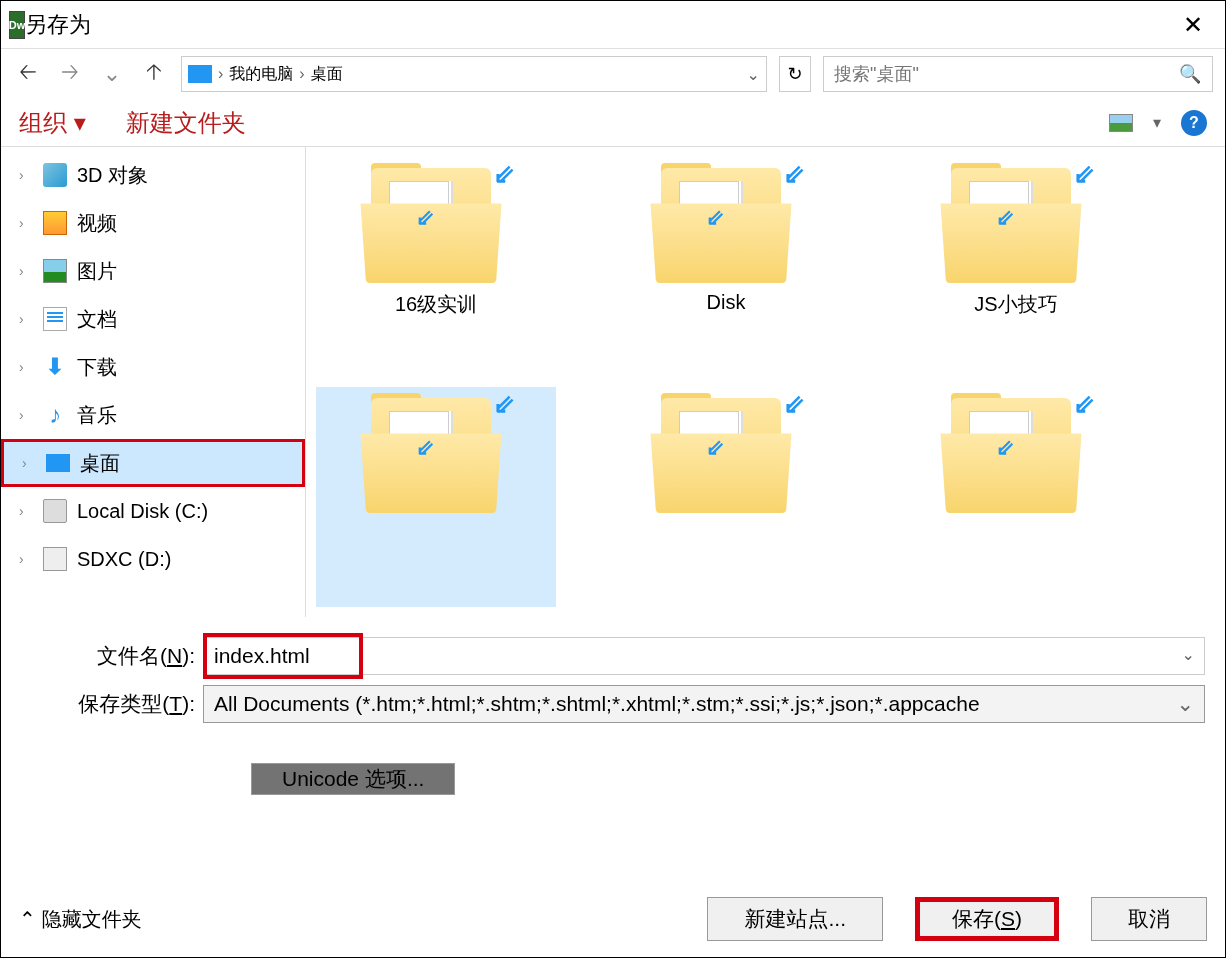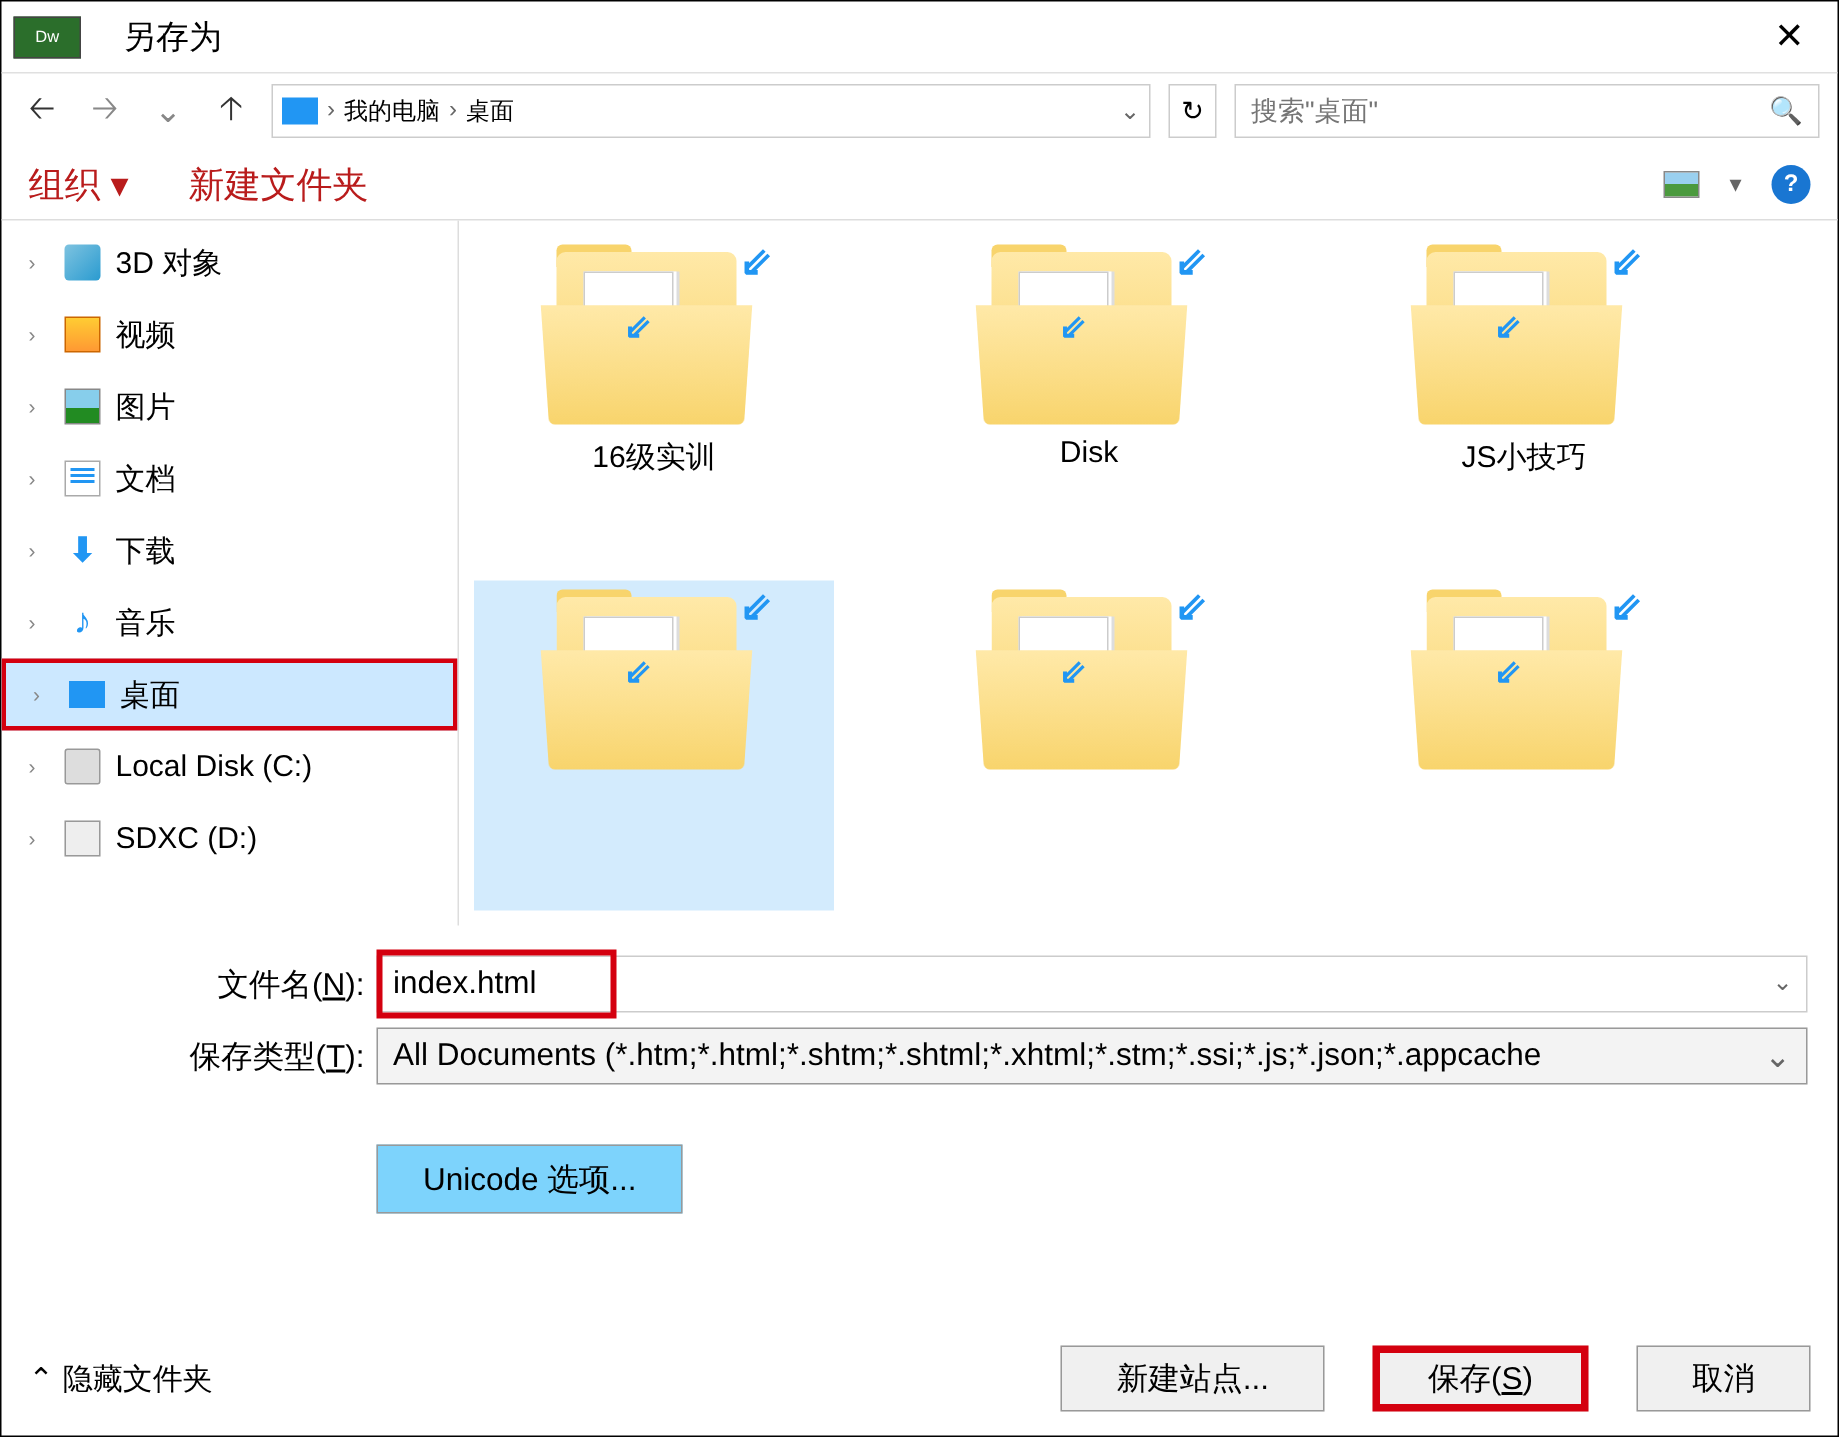--- a/index.html
+++ b/index.html
@@ -1,19 +1,19 @@
 <!DOCTYPE html>
 <html><head>
 <meta charset="utf-8">
 <style>
 * { box-sizing: border-box; margin: 0; padding: 0; }
 body { font-family: "Microsoft YaHei", "Segoe UI", sans-serif; font-size: 16px; background: #fff; }
 .window { width: 1226px; height: 958px; border: 1px solid #000; position: relative; background: #fff; }
 .titlebar { height: 48px; display: flex; align-items: center; padding: 0 8px; border-bottom: 1px solid #e0e0e0; }
-.app-icon { width: 45px; height: 28px; background: #2b6e2b; border: 1px solid #444; margin-right: 28px; display: flex; align-items: center; justify-content: center; color: #fff; font-size: 11px; font-weight: normal; }
+.app-icon { width: 16px; height: 28px; background: #2b6e2b; border: 1px solid #444; margin-right: 0; display: flex; align-items: center; justify-content: center; color: #fff; font-size: 11px; font-weight: bold; }
 .title { font-size: 22px; font-weight: 400; flex: 1; }
 .close-btn { font-size: 24px; padding: 6px 14px; cursor: pointer; }
 
 .navbar { height: 50px; display: flex; align-items: center; padding: 4px 12px; gap: 12px; }
 .nav-arrow { width: 30px; height: 30px; display: flex; align-items: center; justify-content: center; color: #888; font-size: 22px; }
 .nav-arrow.active { color: #333; cursor: pointer; }
 .breadcrumb-box { flex: 1; height: 36px; border: 1px solid #ccc; background: #fff; display: flex; align-items: center; padding: 0 6px; gap: 6px; }
 .bc-desktop-icon { width: 24px; height: 18px; background: #2196f3; display: inline-block; }
 .bc-sep { color: #666; }
 .bc-item { color: #000; cursor: pointer; }
@@ -53,29 +53,29 @@
 .folder-back { position: absolute; left: 10px; top: 5px; width: 120px; height: 100px; background: linear-gradient(#ffe9a8, #f8d46c); border-radius: 6px 6px 0 0; }
 .folder-tab { position: absolute; left: 10px; top: 0; width: 50px; height: 15px; background: #f8d46c; border-radius: 4px 4px 0 0; }
 .folder-doc { position: absolute; left: 28px; top: 18px; width: 60px; height: 80px; background: #fff; border: 1px solid #ccc; box-shadow: 2px 0 0 #fff, 4px 0 0 #ddd; }
 .folder-front { position: absolute; left: 5px; bottom: 0; width: 130px; height: 75px; background: linear-gradient(#ffe9a8, #f8d46c); border-radius: 0 0 4px 4px; transform: perspective(200px) rotateX(-12deg); transform-origin: bottom; }
 .blue-arrows { position: absolute; right: -4px; top: -4px; font-size: 26px; color: #2196f3; font-weight: bold; }
 .blue-arrows2 { position: absolute; left: 55px; top: 42px; font-size: 22px; color: #2196f3; font-weight: bold; }
 .file-label { font-size: 20px; text-align: center; }
 
 .form-area { padding: 20px 20px 0 0; }
 .form-row { display: flex; align-items: center; margin-bottom: 10px; }
-.form-label { width: 250px; text-align: right; padding-right: 8px; font-size: 21px; }
+.form-label { width: 202px; text-align: right; padding-right: 8px; font-size: 21px; }
 .underline { text-decoration: underline; }
 .form-input-box { flex: 1; position: relative; border-radius: 13px; }
 .filename-input { width: 100%; height: 38px; border: 1px solid #ccc; padding: 0 10px; font-size: 21px; font-family: inherit; }
 .red-box { position: absolute; left: 0; top: -4px; width: 160px; height: 46px; border: 4px solid #d4000f; pointer-events: none; }
 .red-text { position: absolute; left: 170px; top: 0; color: #d4000f; font-size: 25px; white-space: nowrap; }
 .dropdown { width: 100%; height: 38px; border: 1px solid #999; background: #f3f3f3; display: flex; align-items: center; padding: 0 10px; font-size: 21px; cursor: pointer; }
 .dropdown-arrow { margin-left: auto; color: #666; }
-.unicode-btn { margin-left: 250px; margin-top: 30px; height: 46px; padding: 0 30px; border: 1px solid #999; background: #7dd3fc; font-size: 21px; cursor: pointer; font-family: inherit; }
+.unicode-btn { margin-left: 250px; margin-top: 30px; height: 32px; padding: 0 30px; border: 1px solid #999; background: #737373; font-size: 21px; cursor: pointer; font-family: inherit; }
 
 .footer { position: absolute; bottom: 14px; left: 0; right: 0; height: 48px; display: flex; align-items: center; padding: 0 18px; }
 .hide-folders { display: flex; align-items: center; gap: 6px; font-size: 20px; cursor: pointer; }
 .footer-buttons { margin-left: auto; display: flex; gap: 32px; }
 .footer-btn { height: 44px; padding: 0 36px; border: 1px solid #999; background: #f0f0f0; font-size: 21px; cursor: pointer; font-family: inherit; }
 .footer-btn.highlighted { border: 5px solid #d4000f; padding: 0 32px; text-align: right; }
 </style>
 </head>
 <body>
 

